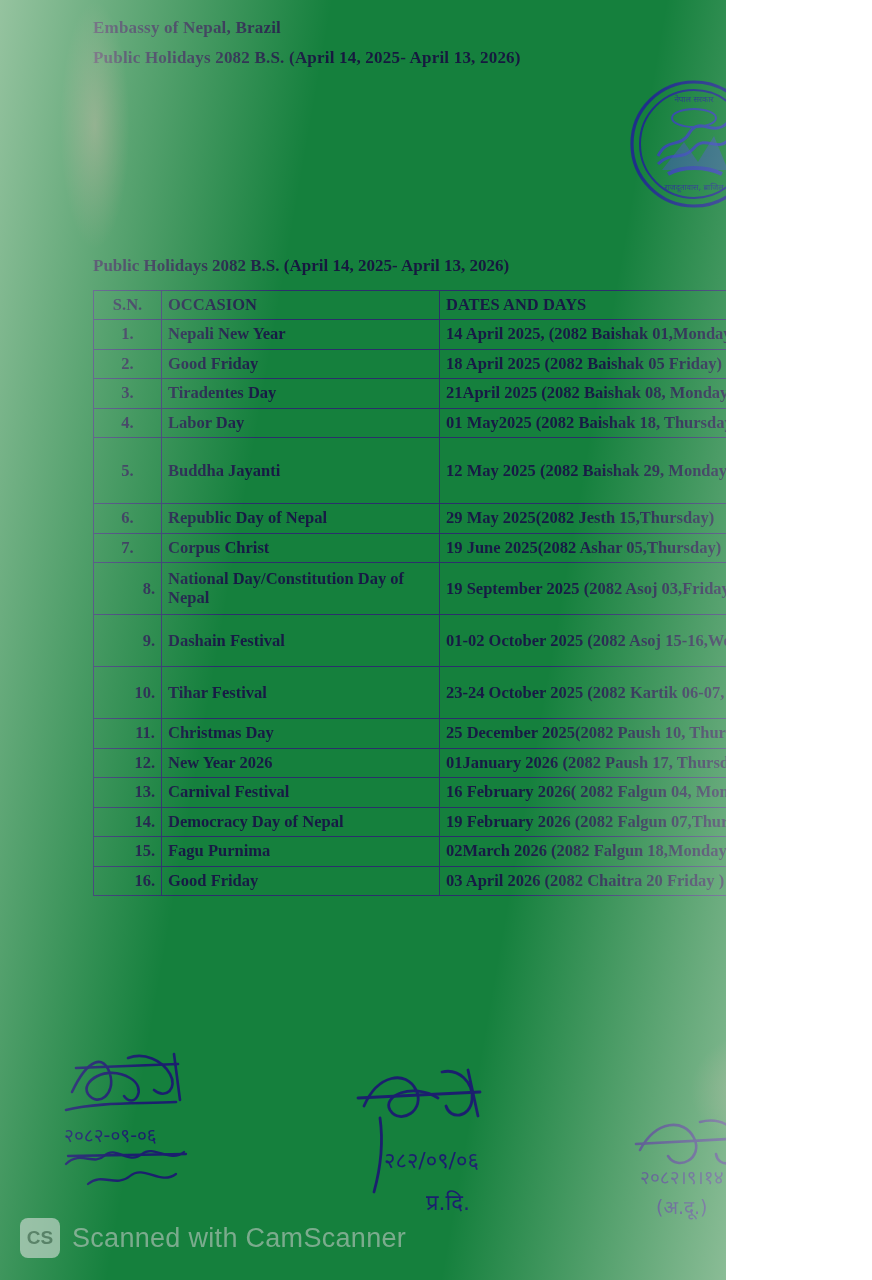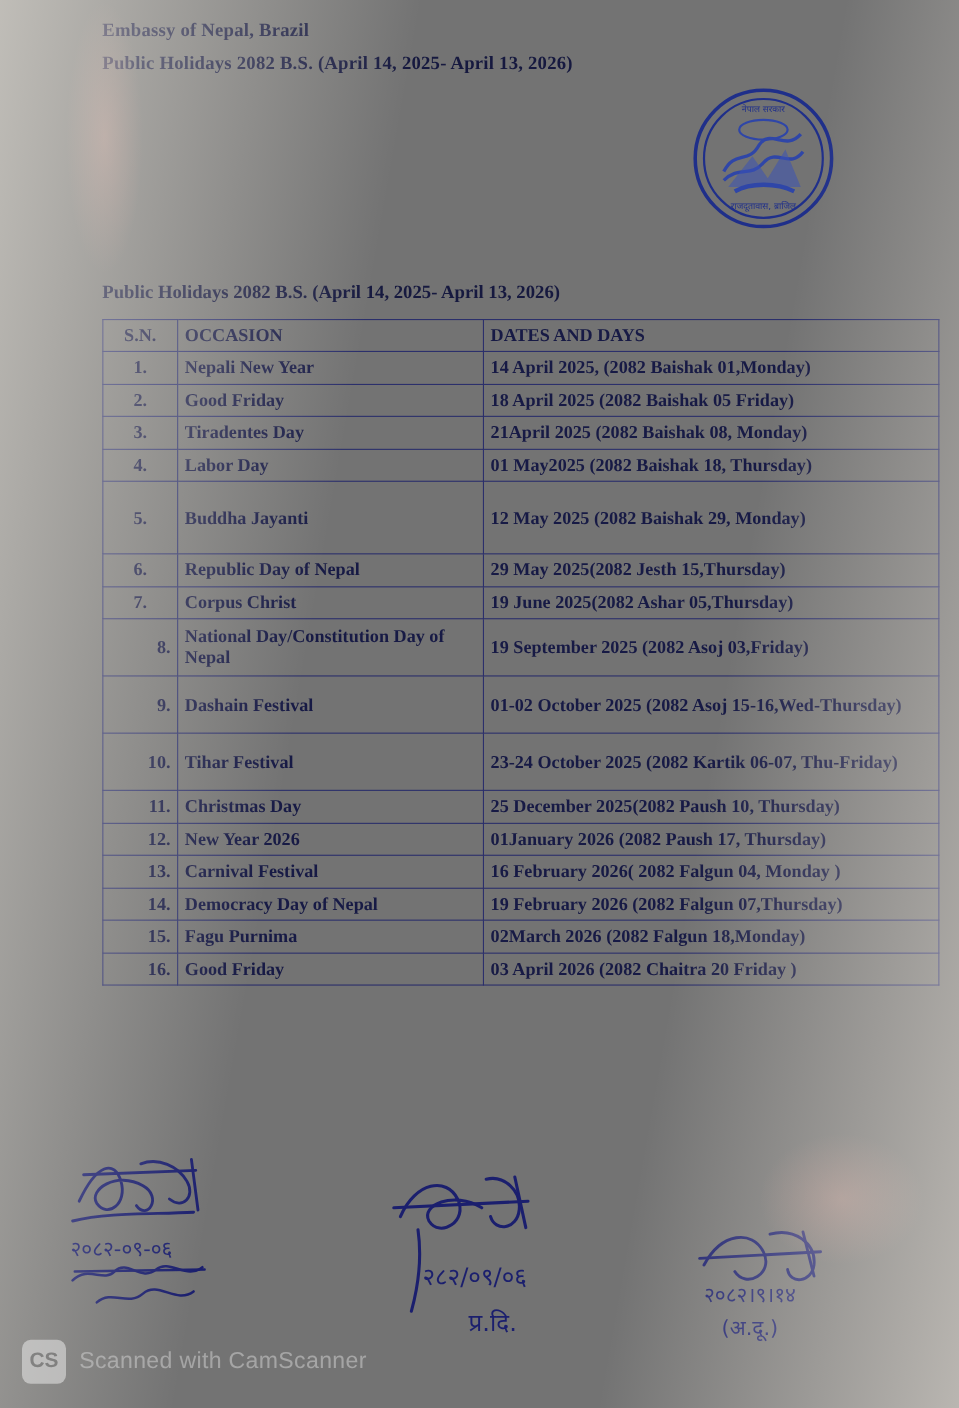--- a/index.html
+++ b/index.html
@@ -4,22 +4,22 @@
 <style>
   * { box-sizing: border-box; }
   html, body {
     margin: 0; padding: 0;
     width: 872px; height: 1280px;
     background: #ffffff;
     font-family: "Liberation Serif", serif;
   }
   #page {
     position: relative;
-    width: 872px; height: 1280px;
-    background: #737373;
+    width: 726px; height: 1280px;
+    background: #15803d;
     overflow: hidden;
   }
   
   #page::before {
     content: "";
     position: absolute; inset: 0;
     background: linear-gradient(100deg, rgba(255,250,240,0.55) 0%, rgba(255,255,255,0) 35%, rgba(255,255,255,0) 70%, rgba(255,248,238,0.5) 100%);
     pointer-events: none;
     z-index: 5;
   }
@@ -94,21 +94,21 @@
     background: #e8e8e8;
     color: #7a7a7a;
     font-family: "Liberation Sans", sans-serif;
     font-weight: bold;
     font-size: 19px;
     display: flex; align-items: center; justify-content: center;
     margin-right: 12px;
   }
   .cs-text {
     font-family: "Liberation Sans", sans-serif;
-    font-size: 21px;
+    font-size: 27px;
     color: #cfcfcf;
     letter-spacing: 0.3px;
   }
   .smudge {
     position: absolute;
     background: radial-gradient(ellipse at center, rgba(214,160,150,0.35), rgba(255,255,255,0) 70%);
     z-index: 4;
     pointer-events: none;
   }
 </style>

